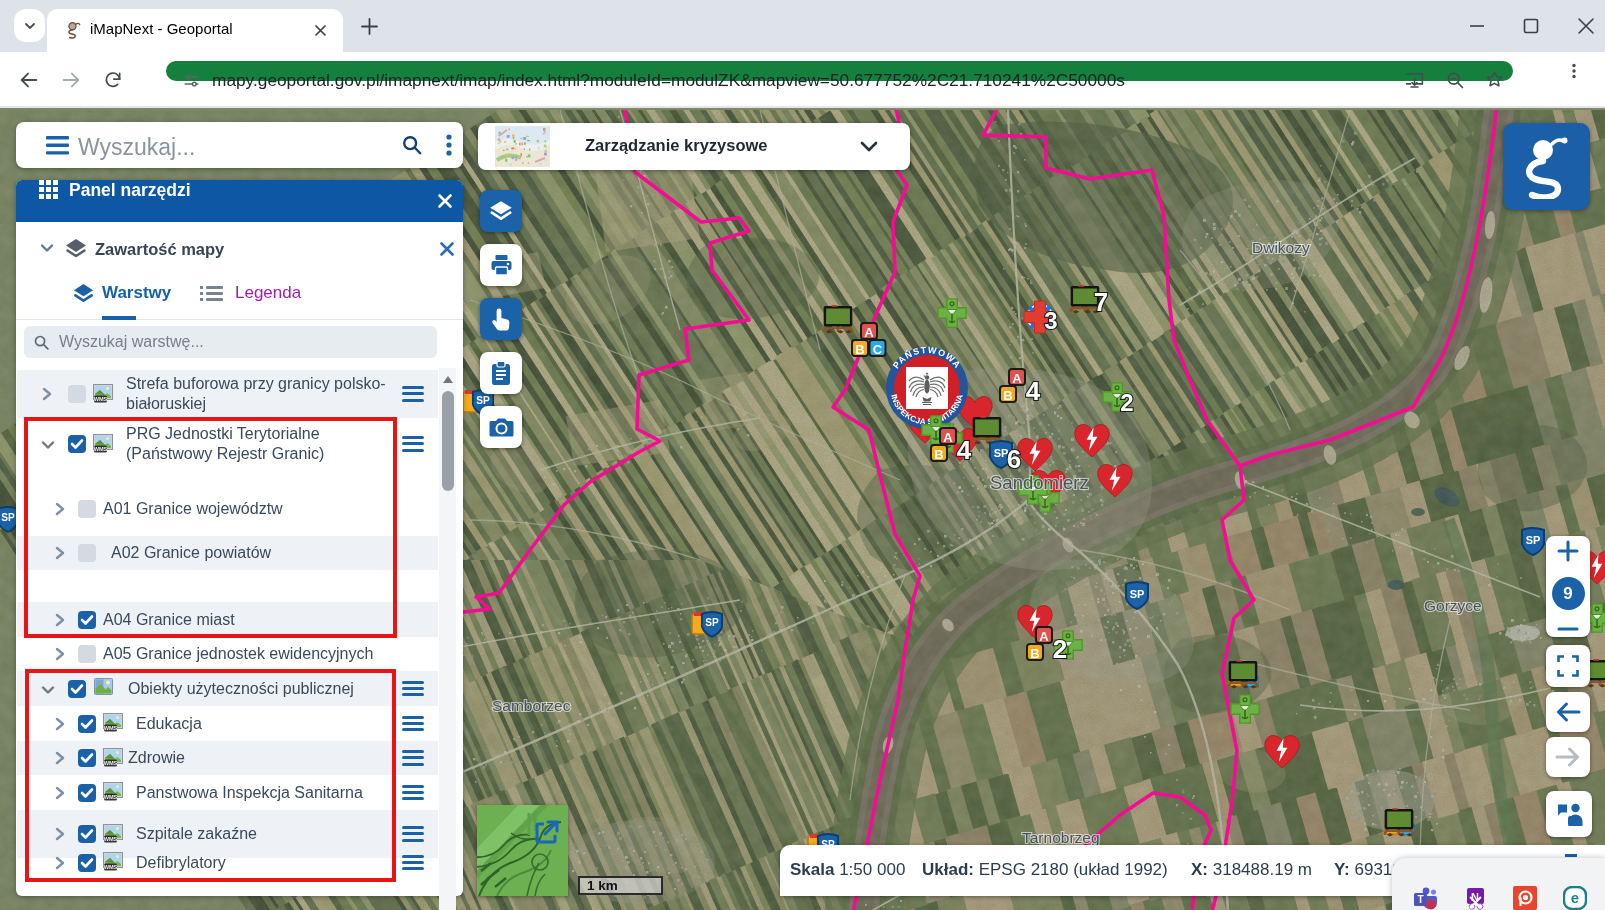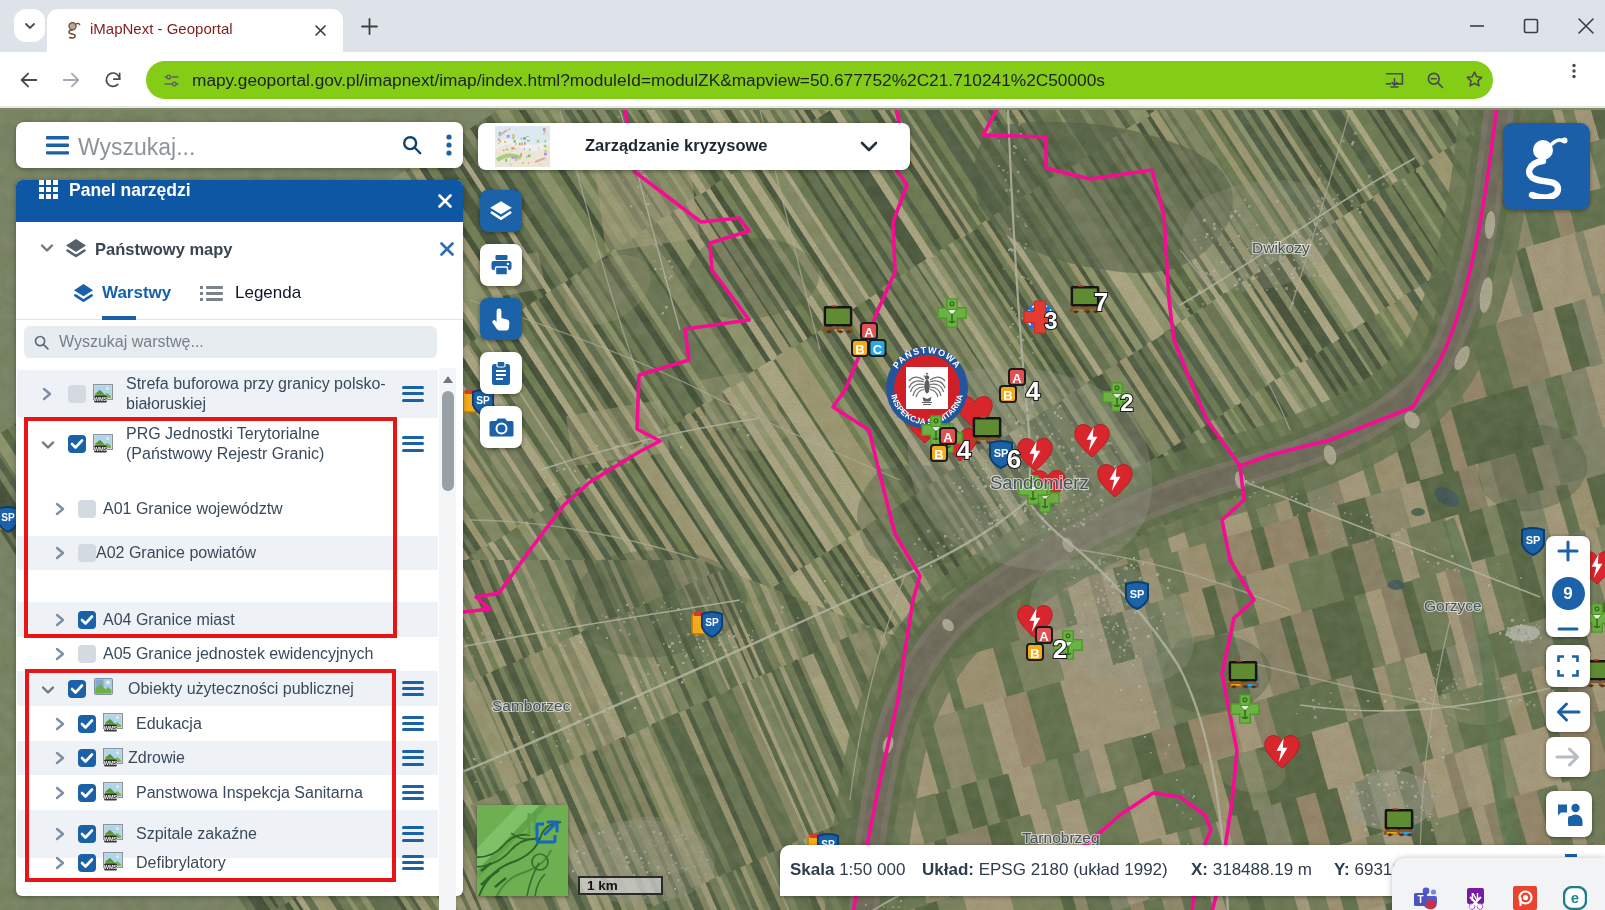--- a/index.html
+++ b/index.html
@@ -1,23 +1,23 @@
 <!DOCTYPE html>
 <html><head><meta charset="utf-8"><title>iMapNext - Geoportal</title><style>
 *{margin:0;padding:0;box-sizing:border-box}
 html,body{width:1605px;height:910px;overflow:hidden;font-family:"Liberation Sans",sans-serif}
 body{position:relative;background:#7f8a64}
 .abs{position:absolute}
 
 #tabstrip{position:absolute;left:0;top:0;width:1605px;height:52px;background:#dee3ea}
 #tabsearch{position:absolute;left:14px;top:9px;width:31px;height:33px;background:#fff;border-radius:12px;display:flex;align-items:center;justify-content:center}
 #tab{position:absolute;left:47px;top:9px;width:296px;height:43px;background:#fff;border-radius:11px 11px 0 0}
-#tabtitle{position:absolute;left:43px;top:11px;font-size:15px;color:#7f1d1d;white-space:nowrap}
+#tabtitle{position:absolute;left:43px;top:11px;font-size:15px;color:#000000;white-space:nowrap}
 #addr{position:absolute;left:0;top:52px;width:1605px;height:56px;background:#fff;border-bottom:2px solid #e4e6ea}
-#pill{position:absolute;left:146px;top:9px;width:1347px;height:38px;background:#84cc16;border-radius:19px}
+#pill{position:absolute;left:166px;top:9px;width:1347px;height:20px;background:#15803d;border-radius:19px}
 #url{position:absolute;left:46px;top:9px;font-size:17.3px;color:#1d2125;white-space:nowrap}
 
 #searchcard{position:absolute;left:16px;top:122px;width:447px;height:46px;background:#fff;border-radius:8px;box-shadow:0 1px 5px rgba(0,0,0,.35);z-index:30}
 #panel{position:absolute;left:16px;top:180px;width:447px;height:716px;background:#fff;border-radius:6px;box-shadow:0 1px 5px rgba(0,0,0,.35);z-index:30}
 #phead{position:absolute;left:0;top:0;width:447px;height:42px;background:#0d57a5;border-radius:6px 6px 0 0;display:flex;align-items:flex-start}
 #phead .t{color:#fff;font-weight:bold;font-size:17.5px;margin-left:11px}
 .prow2{position:absolute;left:0;top:42px;width:447px;height:54px;display:flex;align-items:center}
 .prow2 .t{color:#3a4552;font-weight:bold;font-size:16.5px}
 #tabs{position:absolute;left:0;top:96px;width:447px;height:44px;border-bottom:1px solid #e1e4e8}
 #lsearch{position:absolute;left:8px;top:146px;width:413px;height:32px;background:#e7ecf1;border-radius:6px;display:flex;align-items:center}
@@ -655,41 +655,41 @@
         </svg></span>
   </div>
   <div class="prow2">
      <span style="margin-left:24px"><svg width="14" height="12" viewBox="0 0 14 12">
           <path d="M2 3.5l5 5 5-5" stroke="#6a7785" stroke-width="2.4" fill="none" stroke-linecap="round" stroke-linejoin="round"></path>
         </svg></span>
      <span style="margin-left:11px;margin-top:3px"><svg width="22" height="24" viewBox="0 0 22 24">
           <path d="M11 2L21 8.5 11 15 1 8.5z" fill="#55606c"></path>
           <path d="M2.5 13.5L11 19l8.5-5.5" stroke="#55606c" stroke-width="2.6" fill="none" stroke-linecap="round" stroke-linejoin="round"></path>
         </svg></span>
-     <span class="t" style="margin-left:8px">Państwowy mapy</span>
+     <span class="t" style="margin-left:8px">Zawartość mapy</span>
      <span style="position:absolute;right:8px;top:19px"><svg width="16" height="16" viewBox="0 0 16 16">
           <path d="M2.5 2.5l11 11M13.5 2.5l-11 11" stroke="#2a6db4" stroke-width="2.6" stroke-linecap="round"></path>
         </svg></span>
   </div>
   <div id="tabs">
      <span class="abs" style="left:57px;top:6px"><svg width="21" height="23" viewBox="0 0 22 24">
           <path d="M11 2L21 8.5 11 15 1 8.5z" fill="#1a61a7"></path>
           <path d="M2.5 14L11 19.5l8.5-5.5" stroke="#1a61a7" stroke-width="2.8" fill="none" stroke-linecap="round" stroke-linejoin="round"></path>
         </svg></span>
      <span class="abs" style="left:86px;top:7px;font-size:17px;font-weight:bold;color:#1760ac">Warstwy</span>
      <span class="abs" style="left:86px;top:40px;width:34px;height:3.5px;background:#1760ac"></span>
      <span class="abs" style="left:184px;top:9px"><svg width="23" height="17" viewBox="0 0 23 17" fill="#7a828c">
           <rect x="0" y="1" width="3" height="3"></rect>
           <rect x="6" y="1" width="17" height="3" rx="1"></rect>
           <rect x="0" y="7" width="3" height="3"></rect>
           <rect x="6" y="7" width="17" height="3" rx="1"></rect>
           <rect x="0" y="13" width="3" height="3"></rect>
           <rect x="6" y="13" width="17" height="3" rx="1"></rect>
         </svg></span>
-     <span class="abs" style="left:219px;top:7px;font-size:17px;color:#0f172a">Legenda</span>
+     <span class="abs" style="left:219px;top:7px;font-size:17px;color:#a21caf">Legenda</span>
   </div>
   <div id="lsearch">
      <span style="margin-left:9px;margin-top:4px"><svg width="17" height="17" viewBox="0 0 24 24" fill="none" stroke="#5f6b76" stroke-width="2.4" stroke-linecap="round">
           <circle cx="10" cy="10" r="6.5"></circle>
           <path d="M15.3 15.3L21 21"></path>
         </svg></span>
      <span class="t">Wyszukaj warstwę...</span>
   </div>
   <div id="list">
       <div class="row zebra" style="top:2px;height:48px">
@@ -743,21 +743,21 @@
             <path d="M3 2l6 5-6 5" stroke="#7d8fa8" stroke-width="2.4" fill="none" stroke-linecap="round" stroke-linejoin="round"></path>
           </svg></span>
         <span class="cb" style="margin-left:12px"></span>
         <span class="txt" style="margin-left:7px">A01 Granice województw</span>
       </div>
       <div class="row zebra" style="top:168px;height:34px">
         <span class="chev sub" style="margin-top:-2px"><svg width="12" height="14" viewBox="0 0 12 14">
             <path d="M3 2l6 5-6 5" stroke="#7d8fa8" stroke-width="2.4" fill="none" stroke-linecap="round" stroke-linejoin="round"></path>
           </svg></span>
         <span class="cb" style="margin-left:12px"></span>
-        <span class="txt" style="margin-left:0">A02 Granice powiatów</span>
+        <span class="txt" style="margin-left:15px">A02 Granice powiatów</span>
       </div>
       <div class="row zebra" style="top:234px;height:35px">
         <span class="chev sub" style="margin-top:-2px"><svg width="12" height="14" viewBox="0 0 12 14">
             <path d="M3 2l6 5-6 5" stroke="#7d8fa8" stroke-width="2.4" fill="none" stroke-linecap="round" stroke-linejoin="round"></path>
           </svg></span>
         <span class="cb on" style="margin-left:12px">
           <svg width="14" height="12" viewBox="0 0 14 12">
             <path d="M2 6l3.5 3.5L12 2.5" stroke="#fff" stroke-width="2.6" fill="none" stroke-linecap="round" stroke-linejoin="round"></path>
           </svg>
         </span>

